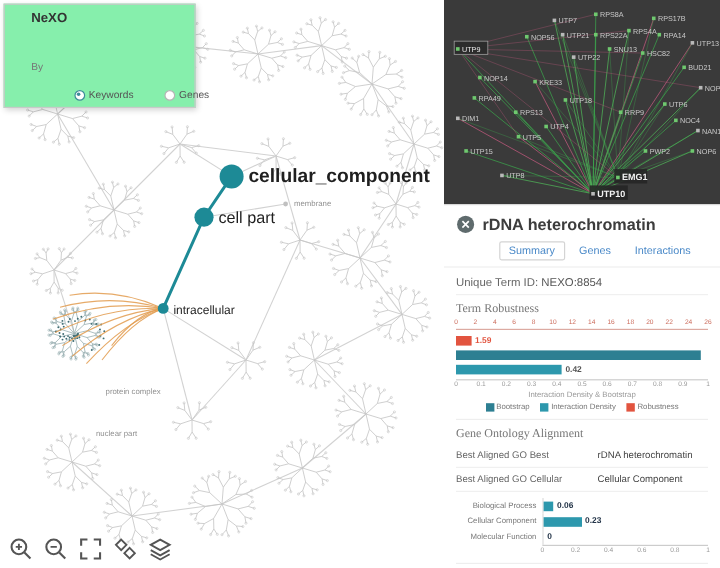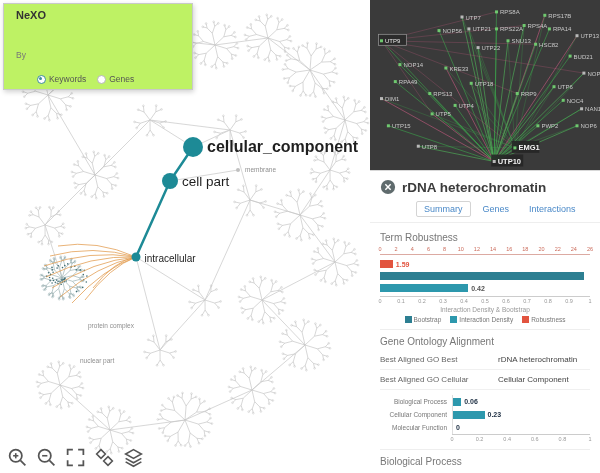--- a/index.html
+++ b/index.html
@@ -4,29 +4,29 @@
 <style>
   html,body{margin:0;padding:0;}
   body{width:600px;height:473px;font-family:"Liberation Sans",sans-serif;overflow:hidden;background:#fff;}
   #app{position:relative;width:600px;height:473px;}
 
   
   #tree-panel{position:absolute;left:0;top:0;width:370px;height:473px;background:#fff;}
   #tree-svg{position:absolute;left:0;top:0;width:370px;height:473px;}
   #tree-svg text{font-family:"Liberation Sans",sans-serif;}
 
-  .search-card{position:absolute;left:3px;top:3px;width:190px;background:#bef264;border:1px solid #c9c9c9;
-    box-shadow:1px 2px 5px rgba(0,0,0,.18);padding:5px 12px;box-sizing:border-box;}
+  .search-card{position:absolute;left:3px;top:3px;width:160px;background:#86efac;border:1px solid #c9c9c9;
+    box-shadow:1px 2px 5px rgba(0,0,0,.18);padding:5px 22px;box-sizing:border-box;}
   .sc-title{font-size:11px;font-weight:bold;color:#333;margin-bottom:4px;}
   .sc-row{display:flex;align-items:center;gap:3px;}
   .sc-input{flex:1;min-width:0;height:17px;border:1px solid #d6d6d6;font-size:8px;padding:0 3px;color:#333;outline:none;}
   .sc-input::placeholder{color:#aaa;}
   .sc-icon{width:13px;height:13px;display:inline-block;cursor:pointer;flex:none;}
   .sc-icon svg{width:100%;height:100%;}
-  .sc-radios{display:flex;align-items:center;gap:11px;margin-top:5px;font-size:8.5px;color:#555;}
+  .sc-radios{display:flex;align-items:center;gap:26px;margin-top:5px;font-size:8.5px;color:#555;}
   .sc-by{color:#777;}
   .radio-opt{display:flex;align-items:center;gap:3px;cursor:pointer;margin-top:48px;}
   .rdot{width:9px;height:9px;border:1.5px solid #b5b5b5;border-radius:50%;box-sizing:border-box;position:relative;display:inline-block;background:#fff;}
   .rdot.checked{border-color:#3e8c99;}
   .rdot.checked::after{content:'';position:absolute;left:1.5px;top:1.5px;width:3px;height:3px;background:#3e8c99;border-radius:50%;}
 
   .tree-toolbar{position:absolute;left:7px;bottom:5px;display:flex;gap:8px;align-items:center;}
   .tt-btn{width:21px;height:21px;cursor:pointer;}
   .tt-btn svg{width:100%;height:100%;}
 
@@ -41,21 +41,21 @@
   .dp-head{display:flex;align-items:center;gap:6px;padding:8px 10px 3px;}
   .dp-close{width:16px;height:16px;cursor:pointer;flex:none;}
   .dp-close svg{width:100%;height:100%;}
   .dp-title{font-size:13.5px;color:#3c3c3c;font-weight:bold;margin:0;}
   .dp-tabs{display:flex;gap:4px;padding:3px 10px 5px;border-bottom:1px solid #eee;}
   .dp-tab{font-size:9px;color:#4a89c8;padding:2px 7px;cursor:pointer;border:1px solid transparent;}
   .dp-tab.active{border:1px solid #d4d4d4;border-radius:2px;margin-left:36px;}
   .dp-body{padding:3px 10px 0;}
   .term-id{font-size:9.5px;color:#666;padding:4px 0;border-bottom:1px solid #f0f0f0;}
   .tid-val{color:#555;}
-  .dp-section{font-size:10px;color:#777;margin:6px 0 3px;}
+  .dp-section{font-size:10px;color:#777;margin:6px 0 3px;font-family:Liberation Serif, serif;}
   .dp-section.bp{border-top:1px solid #eee;padding-top:6px;margin-top:6px;}
 
   
   #robustness-chart{position:relative;margin-top:2px;}
   .axis{position:relative;height:8px;font-size:5.5px;color:#999;}
   .top-axis{border-bottom:1px solid #dcaaa2;margin-bottom:3px;}
   .bottom-axis{border-top:1px solid #ccc;margin-top:2px;}
   .tick{position:absolute;transform:translateX(-50%);top:0;white-space:nowrap;}
   .bottom-axis .tick{top:1px;}
   .bar-row{display:flex;align-items:center;height:12px;}
@@ -1903,20 +1903,24 @@
           </svg>
       </span>
       <h1 class="dp-title">rDNA heterochromatin</h1>
     </div>
     <div class="dp-tabs">
       <span class="dp-tab active">Summary</span>
       <span class="dp-tab">Genes</span>
       <span class="dp-tab">Interactions</span>
     </div>
     <div class="dp-body">
+      <div class="term-id">
+        <span>Unique Term ID:</span>
+        <span class="tid-val">NEXO:8854</span>
+      </div>
       <div class="dp-section">Term Robustness</div>
       <div id="robustness-chart">
           <div class="axis top-axis">
             <span class="tick" style="left: 0%; color: rgb(203, 107, 91);">0</span>
             <span class="tick" style="left: 7.69231%; color: rgb(203, 107, 91);">2</span>
             <span class="tick" style="left: 15.3846%; color: rgb(203, 107, 91);">4</span>
             <span class="tick" style="left: 23.0769%; color: rgb(203, 107, 91);">6</span>
             <span class="tick" style="left: 30.7692%; color: rgb(203, 107, 91);">8</span>
             <span class="tick" style="left: 38.4615%; color: rgb(203, 107, 91);">10</span>
             <span class="tick" style="left: 46.1538%; color: rgb(203, 107, 91);">12</span>

